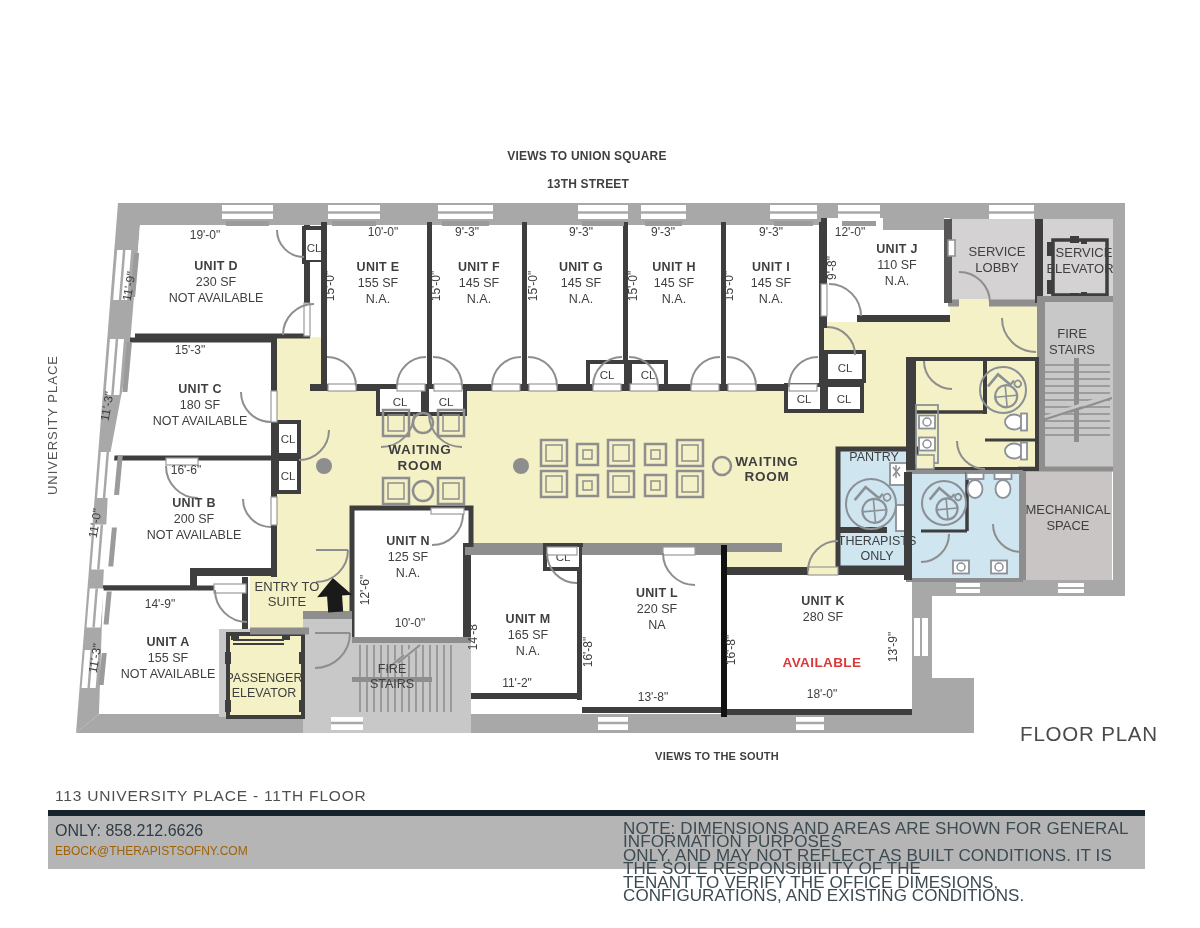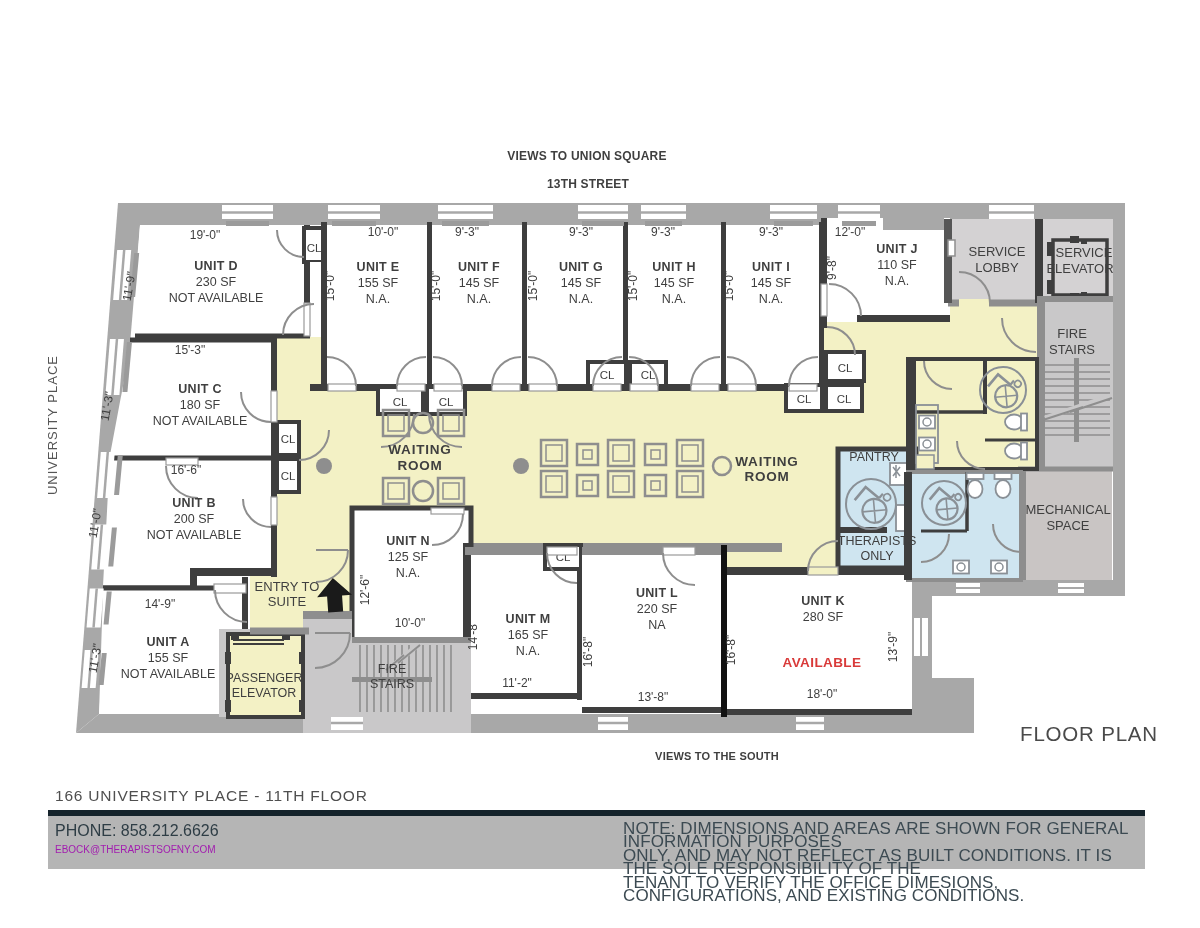--- a/index.html
+++ b/index.html
@@ -2,21 +2,21 @@
 <html><head>
 <meta charset="utf-8">
 <style>
 html,body{margin:0;padding:0;background:#ffffff;width:1200px;height:928px;overflow:hidden}
 *{box-sizing:border-box}
 body{font-family:"Liberation Sans",sans-serif}
 .footer-title{position:absolute;left:55px;top:787px;font-size:15.5px;color:#4f4f4f;letter-spacing:0.8px}
 .darkbar{position:absolute;left:48px;top:810px;width:1097px;height:6px;background:#15232b}
 .grayband{position:absolute;left:48px;top:816px;width:1097px;height:53px;background:#b5b5b5}
 .phone{position:absolute;left:55px;top:822px;font-size:16px;color:#2e3d45}
-.email{position:absolute;left:55px;top:844px;font-size:10px;color:#a21caf}
+.email{position:absolute;left:55px;top:844px;font-size:12px;color:#a16207}
 .note{position:absolute;left:623px;top:822px;width:524px;font-size:17px;line-height:13.4px;letter-spacing:0.1px;color:#3c4a52}
 </style>
 </head>
 <body>
 
 <svg width="1200" height="928" viewBox="0 0 1200 928" style="position:absolute;left:0;top:0" font-family="Liberation Sans, sans-serif">
 
 <polygon points="118,203 140,225 99,714 76,733" fill="#a8a8a8"></polygon>
 
 <rect x="118" y="203" width="1007" height="22" fill="#a8a8a8"></rect>
@@ -685,23 +685,23 @@
 
 <text x="588" y="188" font-size="12" fill="#3f3f3f" text-anchor="middle" font-weight="bold" letter-spacing="0.2">13TH STREET</text>
 
 <text x="717" y="760" font-size="11" fill="#3f3f3f" text-anchor="middle" font-weight="bold" letter-spacing="0.2">VIEWS TO THE SOUTH</text>
 
 <text x="57" y="425" font-size="13" fill="#555555" text-anchor="middle" letter-spacing="1" transform="rotate(-90 57 425)">UNIVERSITY PLACE</text>
 
 <text x="1089" y="741" font-size="20.5" fill="#4a4a4a" text-anchor="middle" letter-spacing="0.8">FLOOR PLAN</text>
 </svg>
 
-<div class="footer-title">166 UNIVERSITY PLACE - 11TH FLOOR</div>
+<div class="footer-title">113 UNIVERSITY PLACE - 11TH FLOOR</div>
 
 <div class="darkbar"></div>
 
 <div class="grayband"></div>
 
-<div class="phone">PHONE: 858.212.6626</div>
+<div class="phone">ONLY: 858.212.6626</div>
 
 <div class="email">EBOCK@THERAPISTSOFNY.COM</div>
 
 <div class="note">NOTE: DIMENSIONS AND AREAS ARE SHOWN FOR GENERAL INFORMATION PURPOSES<br>ONLY, AND MAY NOT REFLECT AS BUILT CONDITIONS. IT IS THE SOLE RESPONSIBILITY OF THE<br>TENANT TO VERIFY THE OFFICE DIMESIONS, CONFIGURATIONS, AND EXISTING CONDITIONS.</div>
 
 </body></html>

